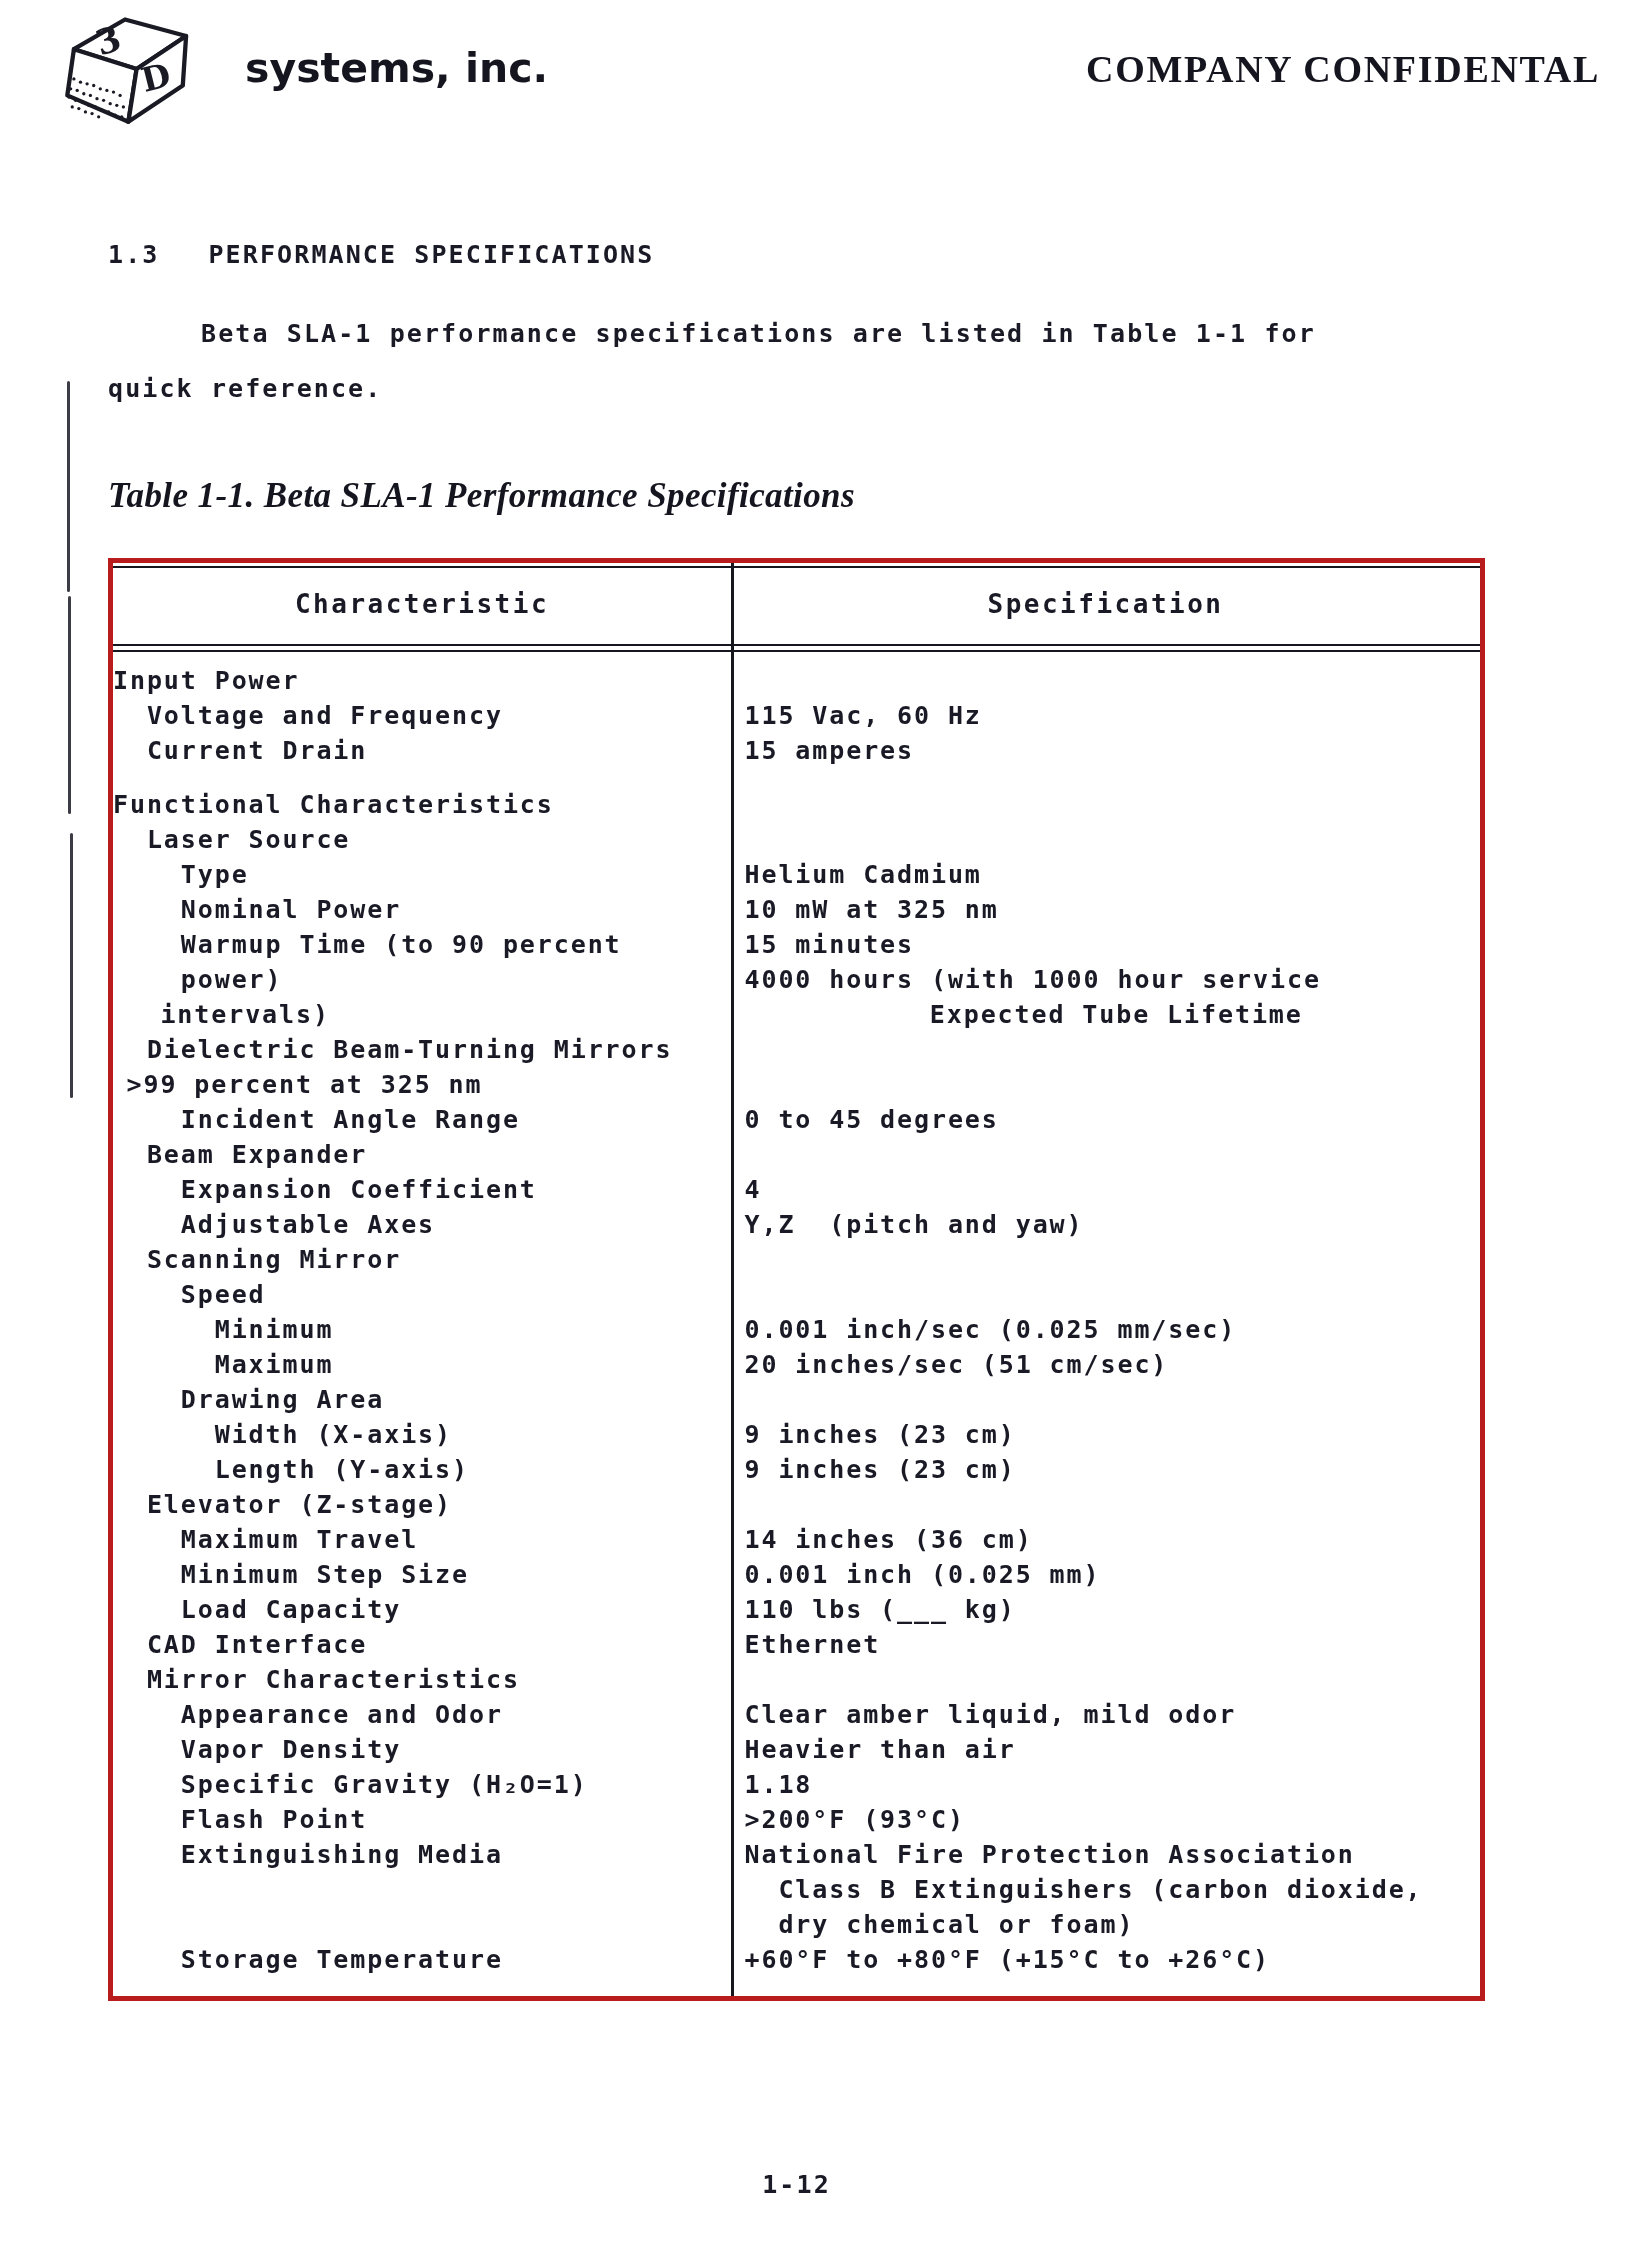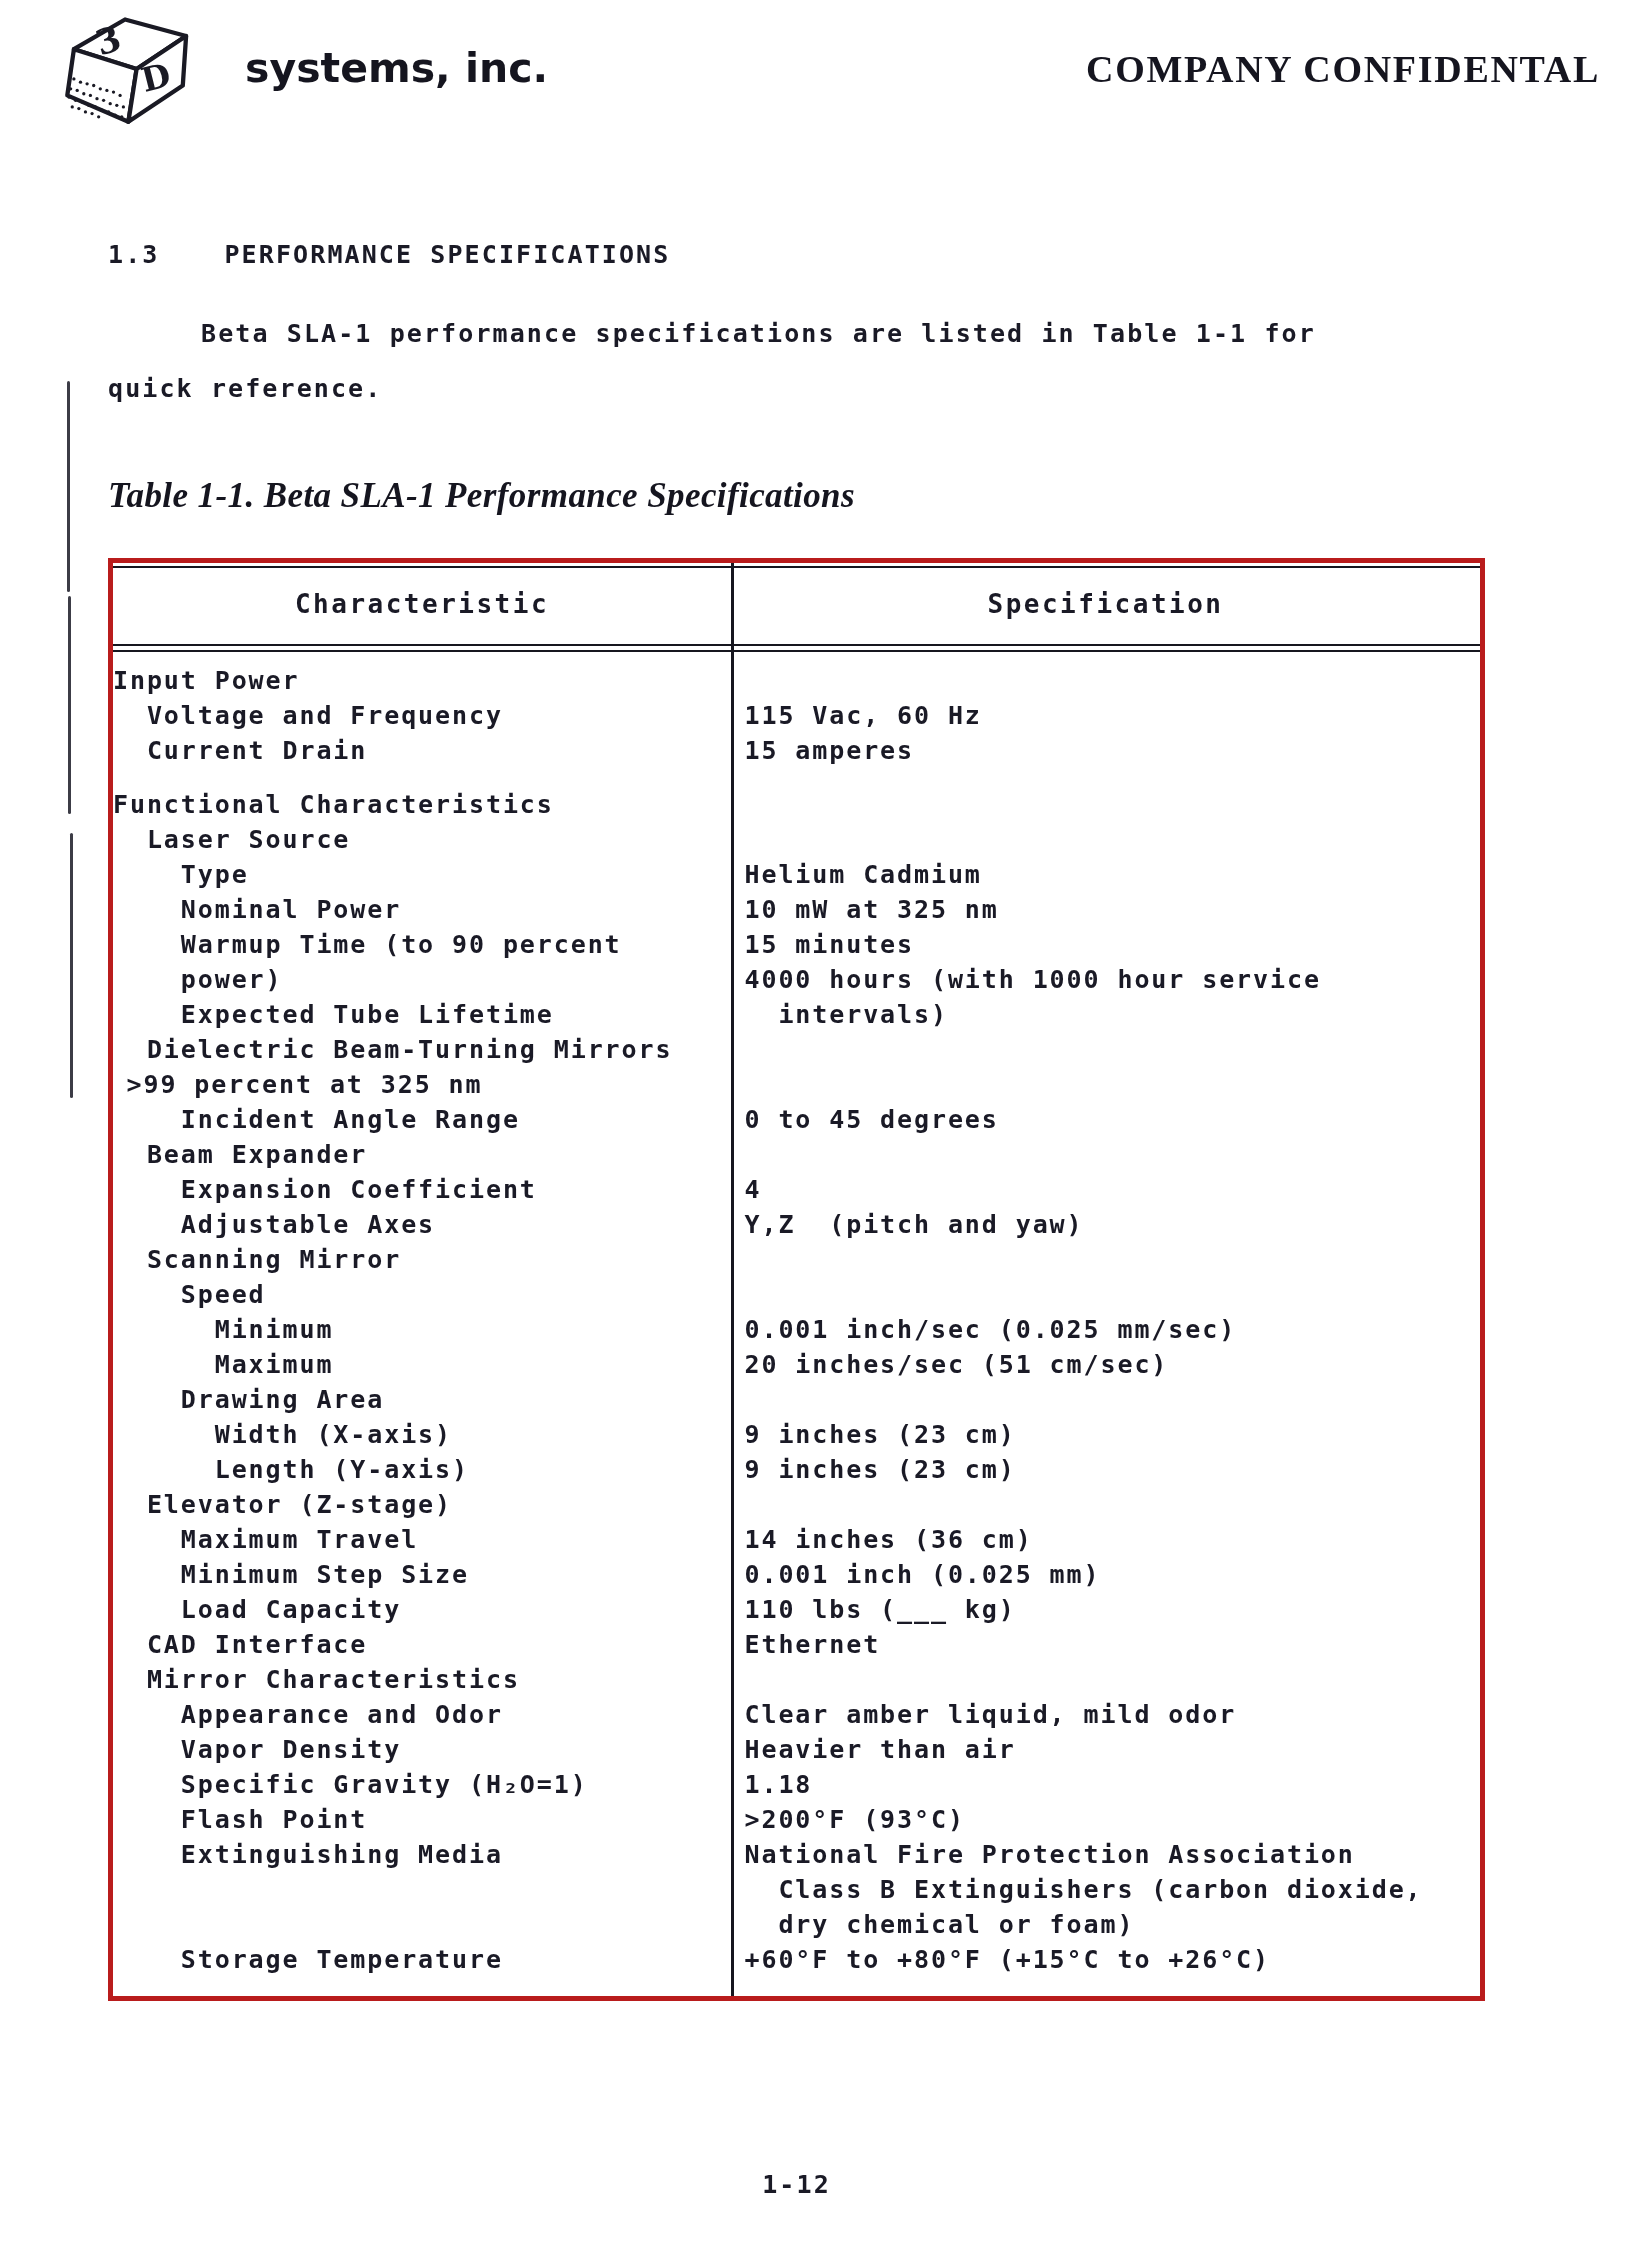--- a/index.html
+++ b/index.html
@@ -2,21 +2,21 @@
 <html style="font-size:13.5px"><head>
 <meta charset="utf-8">
 <style>
   * { margin:0; padding:0; box-sizing:border-box; }
   html,body { background:#ffffff; }
   .page {
     position:relative; width:1647px; height:2250px; background:#ffffff;
     color:#1a1a26; overflow:hidden;
     font-family:"DejaVu Sans Mono", monospace;
   }
-  .mono { font-family:"DejaVu Sans Mono", monospace; font-weight:700; letter-spacing:2.1px;gap:16px; }
+  .mono { font-family:"DejaVu Sans Mono", monospace; font-weight:700; letter-spacing:2.1px; }
 
   
   .logo-svg { position:absolute; left:29px; top:3.4px; width:202px; height:132px; }
   .logo-text {
     position:absolute; left:245px; top:44px;
     font-family:"DejaVu Sans", sans-serif; font-weight:700; font-size:41px; color:#15151f;
   }
   .confidential {
     position:absolute; right:47px; top:47px;
     font-family:"Liberation Serif", serif; font-weight:700; font-size:38px;
@@ -174,22 +174,22 @@
         </div>
         <div class="tr">
           <div class="td td-char">    Warmup Time (to 90 percent</div>
           <div class="td td-spec">15 minutes</div>
         </div>
         <div class="tr">
           <div class="td td-char">    power)</div>
           <div class="td td-spec">4000 hours (with 1000 hour service</div>
         </div>
         <div class="tr">
+          <div class="td td-spec">  intervals)</div>
           <div class="td td-char">    Expected Tube Lifetime</div>
-          <div class="td td-spec">  intervals)</div>
         </div>
         <div class="tr">
           <div class="td td-char">  Dielectric Beam-Turning Mirrors</div>
           <div class="td td-spec"></div>
         </div>
         <div class="tr">
           <div class="td td-spec">&gt;99 percent at 325 nm</div>
         </div>
         <div class="tr">
           <div class="td td-char">    Incident Angle Range</div>

